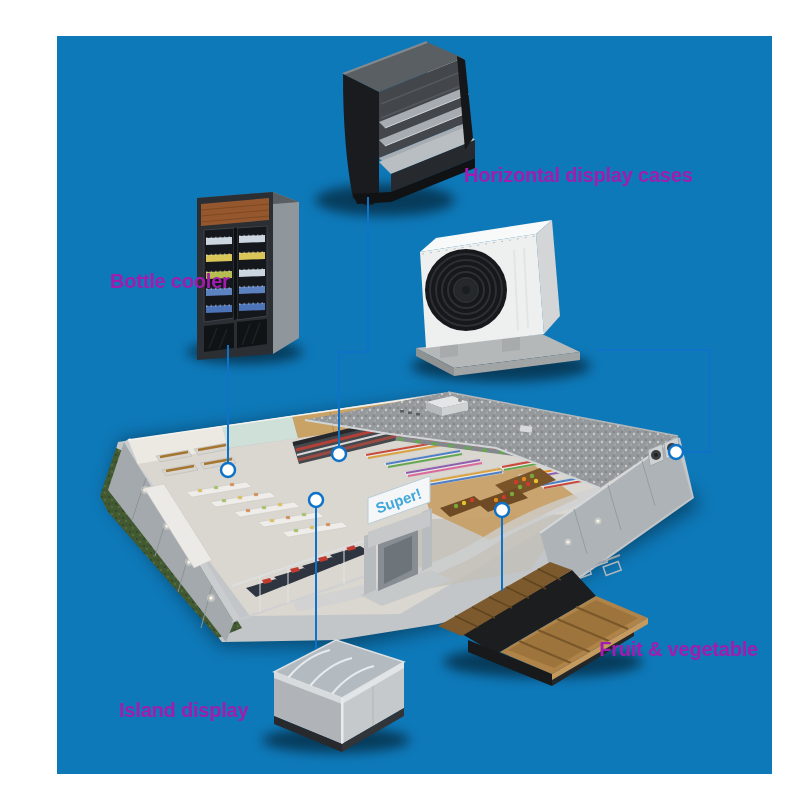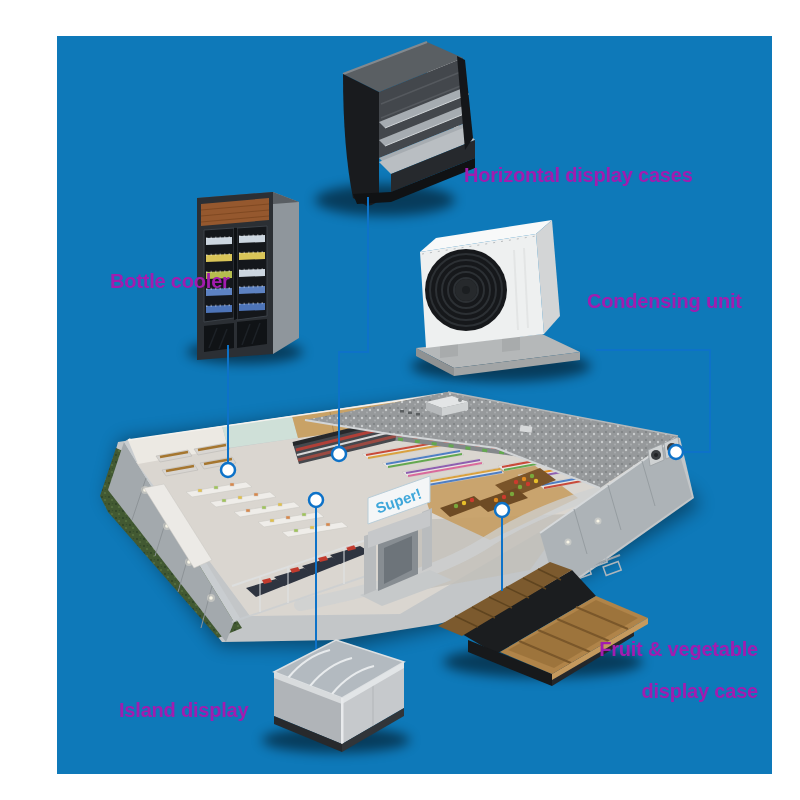--- a/index.html
+++ b/index.html
@@ -373,17 +373,15 @@
       </g>
       <g>
         <path d="M502,517 L502,591"></path>
         <circle cx="502" cy="510" r="7" fill="#ffffff" stroke-width="2.5"></circle>
       </g>
     </g>
   </svg>
 
   <div class="lbl" style="left:464px;top:164px;">Horizontal display cases</div>
   <div class="lbl" style="left:66px;top:270px;margin-left:44px;">Bottle cooler</div>
-  <div class="lbl" style="left:587px;top:290px;">Condensing unit</div>
   <div class="lbl" style="left:119px;top:699px;">Island display</div>
   <div class="lbl lbl-right" style="right:42px;top:638px;text-align:center;">Fruit &amp; vegetable</div>
-  <div class="lbl lbl-right" style="right:42px;top:680px;">display case</div>
 </div>
 
 </body></html>

